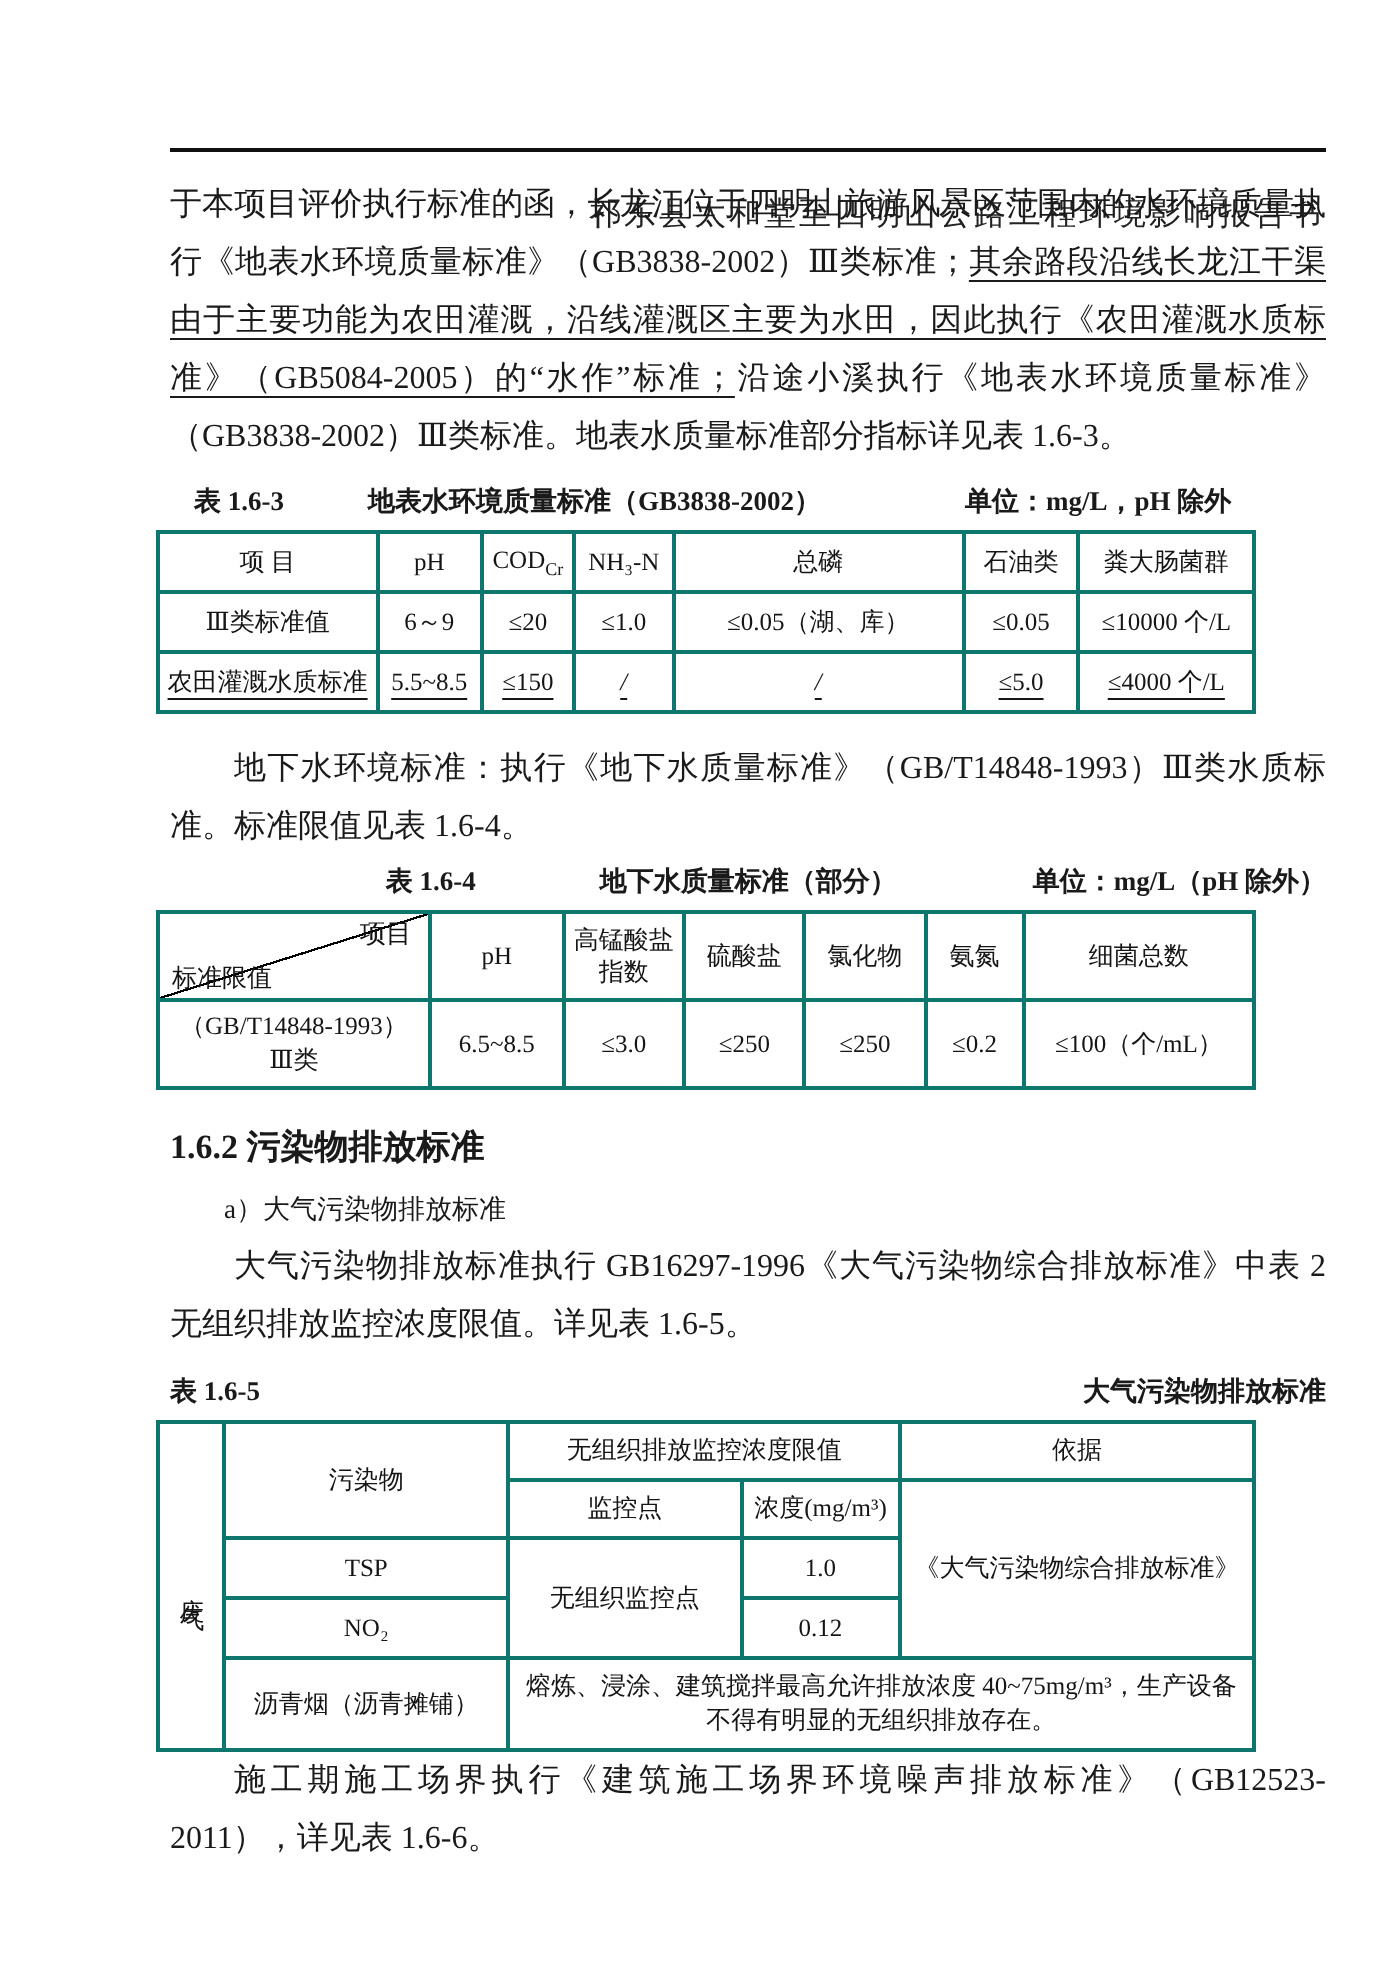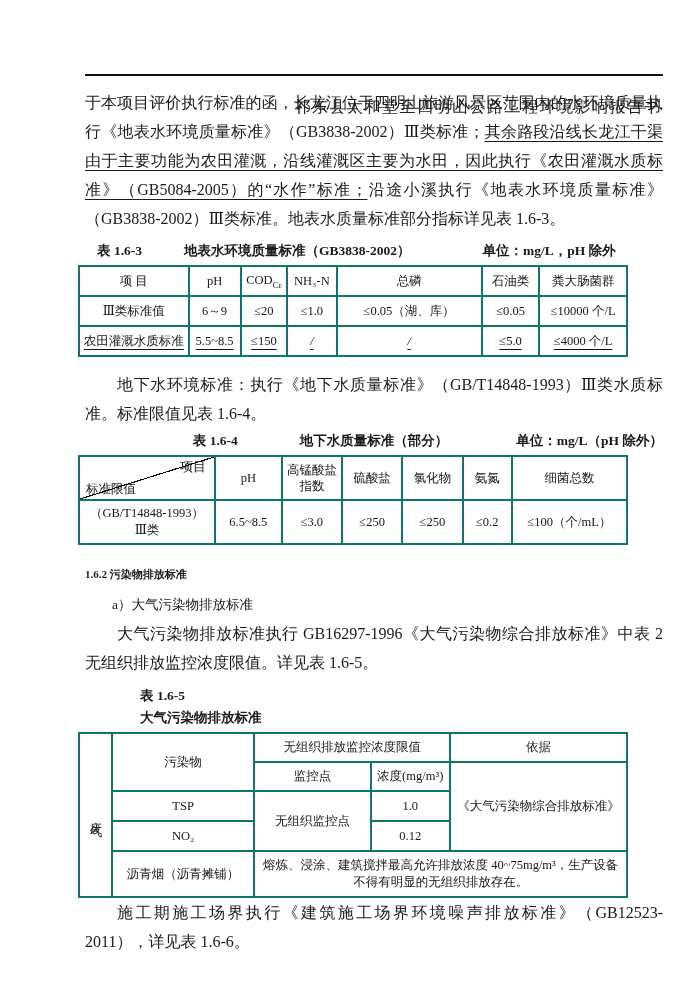--- a/index.html
+++ b/index.html
@@ -32,21 +32,21 @@
     font-weight:bold;font-size:13.5px;line-height:22px;
     white-space:nowrap;
   }
   .cap163{margin-top:7px;}
   .cap163 .cap-no{margin-left:12px;}
   .cap163 .cap-title{margin-left:42px;}
   .cap163 .cap-unit{margin-left:72px;}
   .cap164{margin-top:2px;justify-content:flex-end;gap:40px;}
   .cap164 .cap-title{margin-left:22px;}
   .cap164 .cap-unit{margin-left:28px;}
-  .cap165{margin-top:8px;justify-content:flex-start;flex-direction:column;}
+  .cap165{margin-top:8px;justify-content:space-between;}
   .cap165 .cap-title{margin-left:55px;}
   
   table{
     border-collapse:collapse;
     width:550px;margin-left:-7px;margin-top:3px;
     font-size:12.5px;color:#151515;
     table-layout:fixed;
   }
   table{border:2px solid #000;}
   td,th{border:2px solid #0f766e;text-align:center;vertical-align:middle;padding:1px 2px;font-weight:normal;}
@@ -66,21 +66,21 @@
   .diag-bottom{position:absolute;bottom:2px;left:6px;font-size:12.5px;}
   
   .t165 td{height:25px;line-height:17px;}
   .t165 .r-tsp td,.t165 .r-no2 td{height:26px;}
   .t165 .r-asphalt td{height:42px;}
   .gas-cell div{
     writing-mode:vertical-rl;text-orientation:upright;
     margin:0 auto;letter-spacing:4px;font-size:12.5px;
   }
   
-  .sec-heading{font-size:11px;font-weight:bold;margin-top:17px;line-height:24px;}
+  .sec-heading{font-size:17px;font-weight:bold;margin-top:17px;line-height:24px;}
   .sub-item{font-size:13.5px;line-height:29px;text-indent:2em;margin-top:4px;}
   
   .footer-page{
     position:absolute;bottom:52px;left:0;width:100%;
     text-align:center;font-size:11px;color:#222;
   }
 </style>
 </head>
 <body>
 

